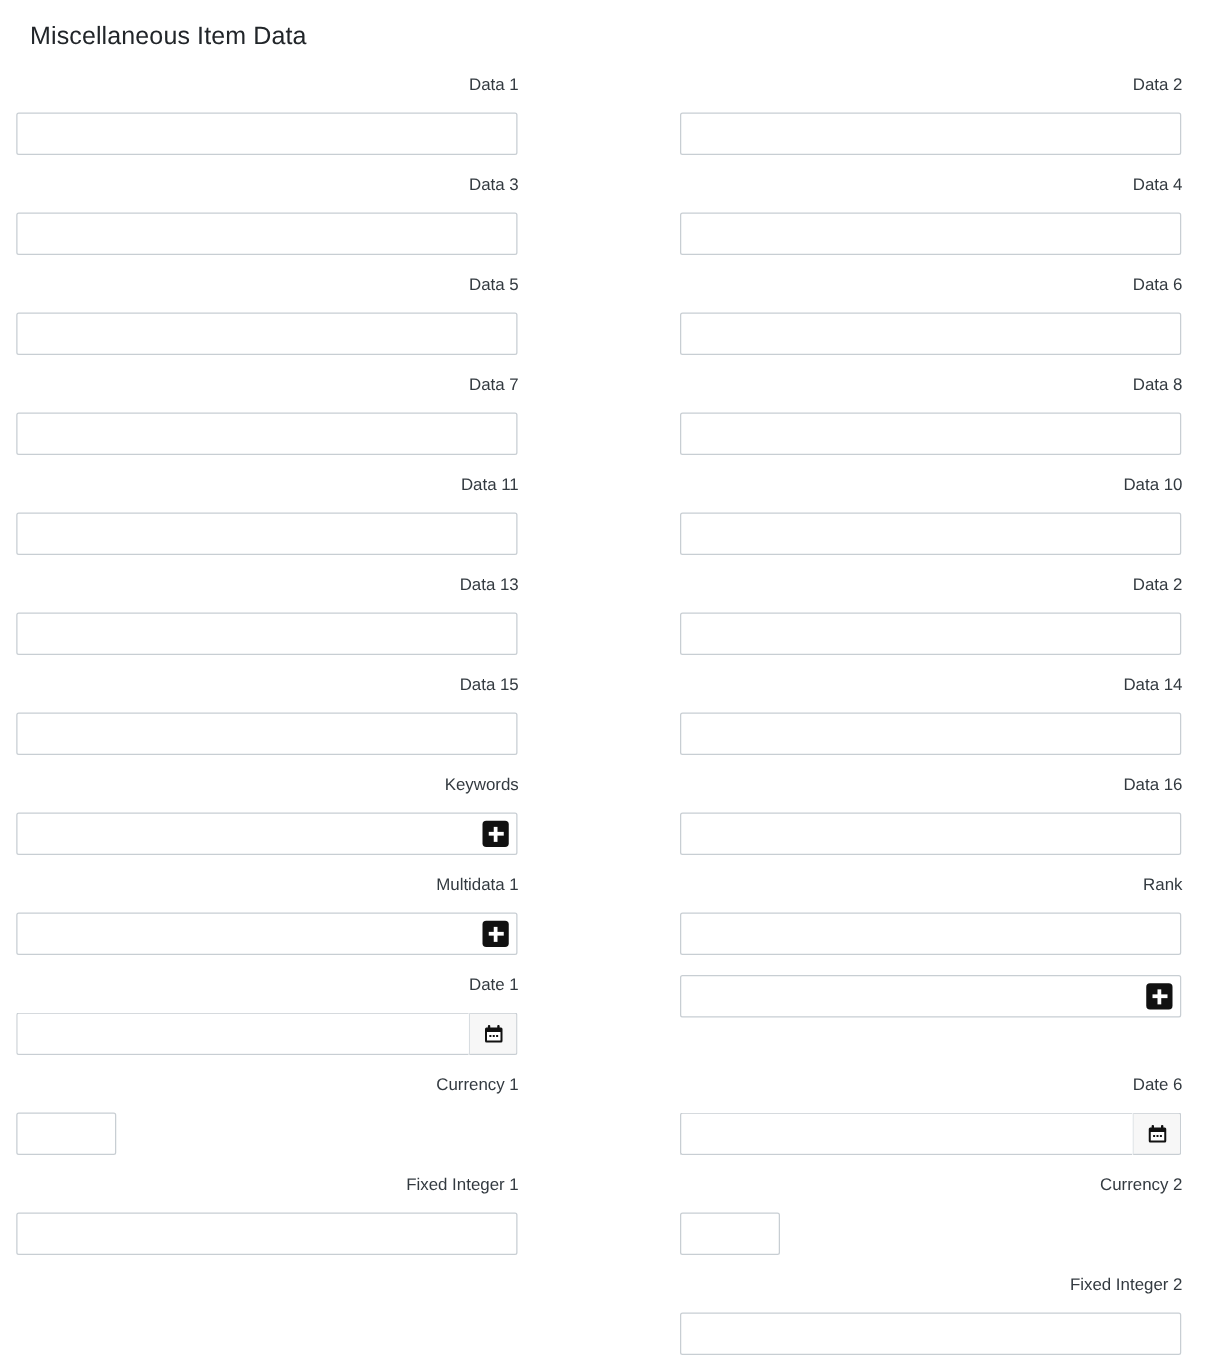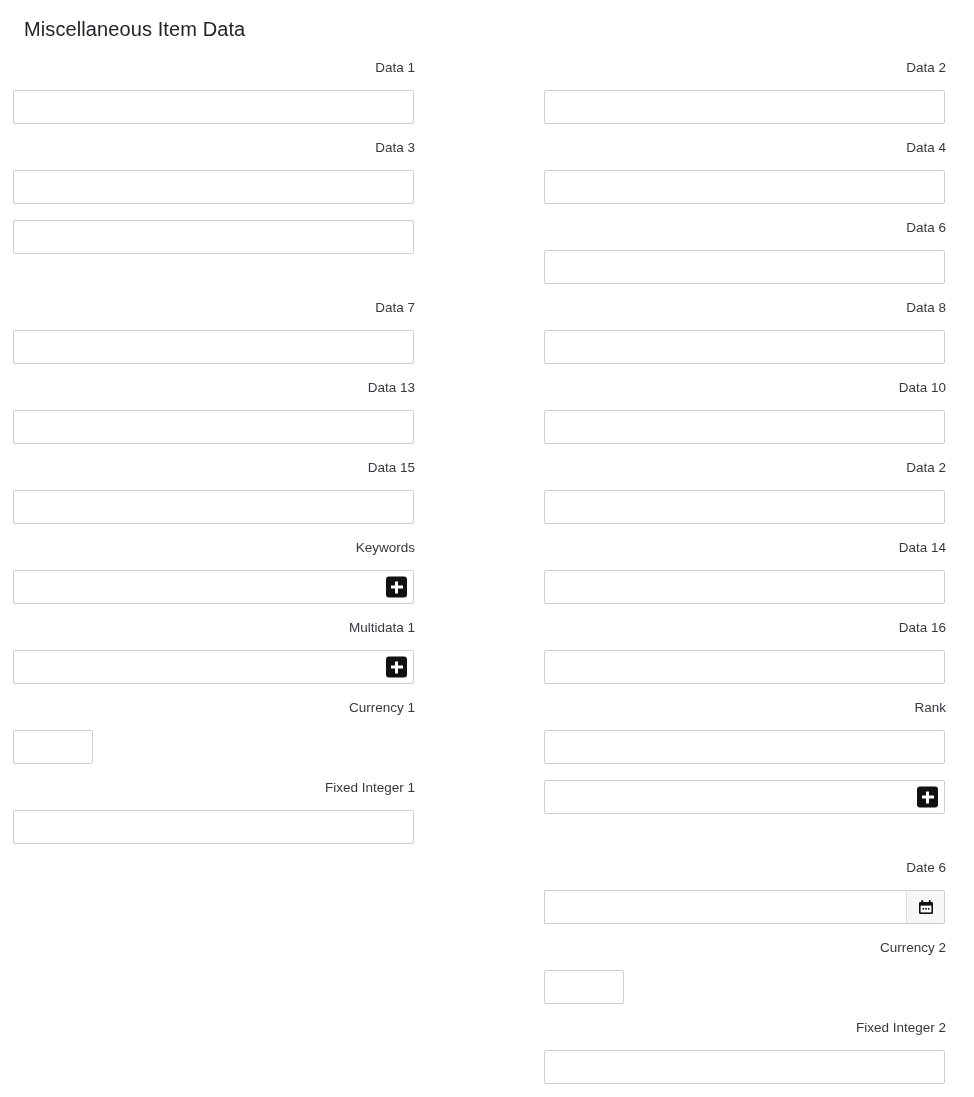--- a/index.html
+++ b/index.html
@@ -146,26 +146,33 @@
           <input type="text" class="text-input" placeholder="" value="" style="">
         </div>
       </div>
       <div class="field">
         <label class="field-label">Data 3</label>
         <div class="input-wrap">
           <input type="text" class="text-input" placeholder="" value="" style="">
         </div>
       </div>
       <div class="field">
+        <label class="field-label">Data 5</label>
         <div class="input-wrap">
           <input type="text" class="text-input" placeholder="" value="" style="">
         </div>
       </div>
       <div class="field">
         <label class="field-label">Data 7</label>
+        <div class="input-wrap">
+          <input type="text" class="text-input" placeholder="" value="" style="">
+        </div>
+      </div>
+      <div class="field">
+        <label class="field-label">Data 11</label>
         <div class="input-wrap">
           <input type="text" class="text-input" placeholder="" value="" style="">
         </div>
       </div>
       <div class="field">
         <label class="field-label">Data 13</label>
         <div class="input-wrap">
           <input type="text" class="text-input" placeholder="" value="" style="">
         </div>
       </div>
@@ -189,116 +196,135 @@
         <label class="field-label">Multidata 1</label>
         <div class="input-wrap with-plus">
           <input type="text" class="text-input" placeholder="" value="" style="">
           <button class="plus-btn" type="button">
             <span class="bar-h"></span>
             <span class="bar-v"></span>
           </button>
         </div>
       </div>
       <div class="field">
-        <label class="field-label">Currency 1</label>
-        <div class="input-wrap narrow">
-          <input type="text" class="text-input" placeholder="" value="" style="">
-        </div>
-      </div>
-      <div class="field">
-        <label class="field-label">Fixed Integer 1</label>
-        <div class="input-wrap">
-          <input type="text" class="text-input" placeholder="" value="" style="">
-        </div>
-      </div>
-    </div>
-  <div class="column right" id="col-right">
-      <div class="field">
-        <label class="field-label">Data 2</label>
-        <div class="input-wrap">
-          <input type="text" class="text-input" placeholder="" value="" style="">
-        </div>
-      </div>
-      <div class="field">
-        <label class="field-label">Data 4</label>
-        <div class="input-wrap">
-          <input type="text" class="text-input" placeholder="" value="" style="">
-        </div>
-      </div>
-      <div class="field">
-        <label class="field-label">Data 6</label>
-        <div class="input-wrap">
-          <input type="text" class="text-input" placeholder="" value="" style="">
-        </div>
-      </div>
-      <div class="field">
-        <label class="field-label">Data 8</label>
-        <div class="input-wrap">
-          <input type="text" class="text-input" placeholder="" value="" style="">
-        </div>
-      </div>
-      <div class="field">
-        <label class="field-label">Data 10</label>
-        <div class="input-wrap">
-          <input type="text" class="text-input" placeholder="" value="" style="">
-        </div>
-      </div>
-      <div class="field">
-        <label class="field-label">Data 2</label>
-        <div class="input-wrap">
-          <input type="text" class="text-input" placeholder="" value="" style="">
-        </div>
-      </div>
-      <div class="field">
-        <label class="field-label">Data 14</label>
-        <div class="input-wrap">
-          <input type="text" class="text-input" placeholder="" value="" style="">
-        </div>
-      </div>
-      <div class="field">
-        <label class="field-label">Data 16</label>
-        <div class="input-wrap">
-          <input type="text" class="text-input" placeholder="" value="" style="">
-        </div>
-      </div>
-      <div class="field">
-        <label class="field-label">Rank</label>
-        <div class="input-wrap">
-          <input type="text" class="text-input" placeholder="" value="" style="">
-        </div>
-      </div>
-      <div class="field">
-        <div class="input-wrap with-plus">
-          <input type="text" class="text-input" placeholder="" value="" style="">
-          <button class="plus-btn" type="button">
-            <span class="bar-h"></span>
-            <span class="bar-v"></span>
-          </button>
-        </div>
-      </div>
-      <div class="field">
-        <label class="field-label">Date 6</label>
+        <label class="field-label">Date 1</label>
         <div class="input-wrap with-dtbtn">
           <input type="text" class="text-input" placeholder="" value="" style="">
           <button class="date-btn" type="button">
             <span>
               <svg width="16" height="16" viewBox="0 0 16 16" aria-hidden="true">
                 <rect x="1" y="3" width="14" height="12" rx="1.2" fill="#111111"></rect>
                 <rect x="2.6" y="6.6" width="10.8" height="6.8" fill="#ffffff"></rect>
                 <rect x="3.3" y="1" width="1.9" height="3.2" rx="0.8" fill="#111111"></rect>
                 <rect x="10.8" y="1" width="1.9" height="3.2" rx="0.8" fill="#111111"></rect>
                 <rect x="4.5" y="9" width="1.6" height="1.6" fill="#111111"></rect>
                 <rect x="7.2" y="9" width="1.6" height="1.6" fill="#111111"></rect>
                 <rect x="9.9" y="9" width="1.6" height="1.6" fill="#111111"></rect>
               </svg>
             </span>
           </button>
         </div>
       </div>
       <div class="field">
+        <label class="field-label">Currency 1</label>
+        <div class="input-wrap narrow">
+          <input type="text" class="text-input" placeholder="" value="" style="">
+        </div>
+      </div>
+      <div class="field">
+        <label class="field-label">Fixed Integer 1</label>
+        <div class="input-wrap">
+          <input type="text" class="text-input" placeholder="" value="" style="">
+        </div>
+      </div>
+    </div>
+  <div class="column right" id="col-right">
+      <div class="field">
+        <label class="field-label">Data 2</label>
+        <div class="input-wrap">
+          <input type="text" class="text-input" placeholder="" value="" style="">
+        </div>
+      </div>
+      <div class="field">
+        <label class="field-label">Data 4</label>
+        <div class="input-wrap">
+          <input type="text" class="text-input" placeholder="" value="" style="">
+        </div>
+      </div>
+      <div class="field">
+        <label class="field-label">Data 6</label>
+        <div class="input-wrap">
+          <input type="text" class="text-input" placeholder="" value="" style="">
+        </div>
+      </div>
+      <div class="field">
+        <label class="field-label">Data 8</label>
+        <div class="input-wrap">
+          <input type="text" class="text-input" placeholder="" value="" style="">
+        </div>
+      </div>
+      <div class="field">
+        <label class="field-label">Data 10</label>
+        <div class="input-wrap">
+          <input type="text" class="text-input" placeholder="" value="" style="">
+        </div>
+      </div>
+      <div class="field">
+        <label class="field-label">Data 2</label>
+        <div class="input-wrap">
+          <input type="text" class="text-input" placeholder="" value="" style="">
+        </div>
+      </div>
+      <div class="field">
+        <label class="field-label">Data 14</label>
+        <div class="input-wrap">
+          <input type="text" class="text-input" placeholder="" value="" style="">
+        </div>
+      </div>
+      <div class="field">
+        <label class="field-label">Data 16</label>
+        <div class="input-wrap">
+          <input type="text" class="text-input" placeholder="" value="" style="">
+        </div>
+      </div>
+      <div class="field">
+        <label class="field-label">Rank</label>
+        <div class="input-wrap">
+          <input type="text" class="text-input" placeholder="" value="" style="">
+        </div>
+      </div>
+      <div class="field">
+        <div class="input-wrap with-plus">
+          <input type="text" class="text-input" placeholder="" value="" style="">
+          <button class="plus-btn" type="button">
+            <span class="bar-h"></span>
+            <span class="bar-v"></span>
+          </button>
+        </div>
+      </div>
+      <div class="field">
+        <label class="field-label">Date 6</label>
+        <div class="input-wrap with-dtbtn">
+          <input type="text" class="text-input" placeholder="" value="" style="">
+          <button class="date-btn" type="button">
+            <span>
+              <svg width="16" height="16" viewBox="0 0 16 16" aria-hidden="true">
+                <rect x="1" y="3" width="14" height="12" rx="1.2" fill="#111111"></rect>
+                <rect x="2.6" y="6.6" width="10.8" height="6.8" fill="#ffffff"></rect>
+                <rect x="3.3" y="1" width="1.9" height="3.2" rx="0.8" fill="#111111"></rect>
+                <rect x="10.8" y="1" width="1.9" height="3.2" rx="0.8" fill="#111111"></rect>
+                <rect x="4.5" y="9" width="1.6" height="1.6" fill="#111111"></rect>
+                <rect x="7.2" y="9" width="1.6" height="1.6" fill="#111111"></rect>
+                <rect x="9.9" y="9" width="1.6" height="1.6" fill="#111111"></rect>
+              </svg>
+            </span>
+          </button>
+        </div>
+      </div>
+      <div class="field">
         <label class="field-label">Currency 2</label>
         <div class="input-wrap narrow">
           <input type="text" class="text-input" placeholder="" value="" style="">
         </div>
       </div>
       <div class="field">
         <label class="field-label">Fixed Integer 2</label>
         <div class="input-wrap">
           <input type="text" class="text-input" placeholder="" value="" style="">
         </div>

